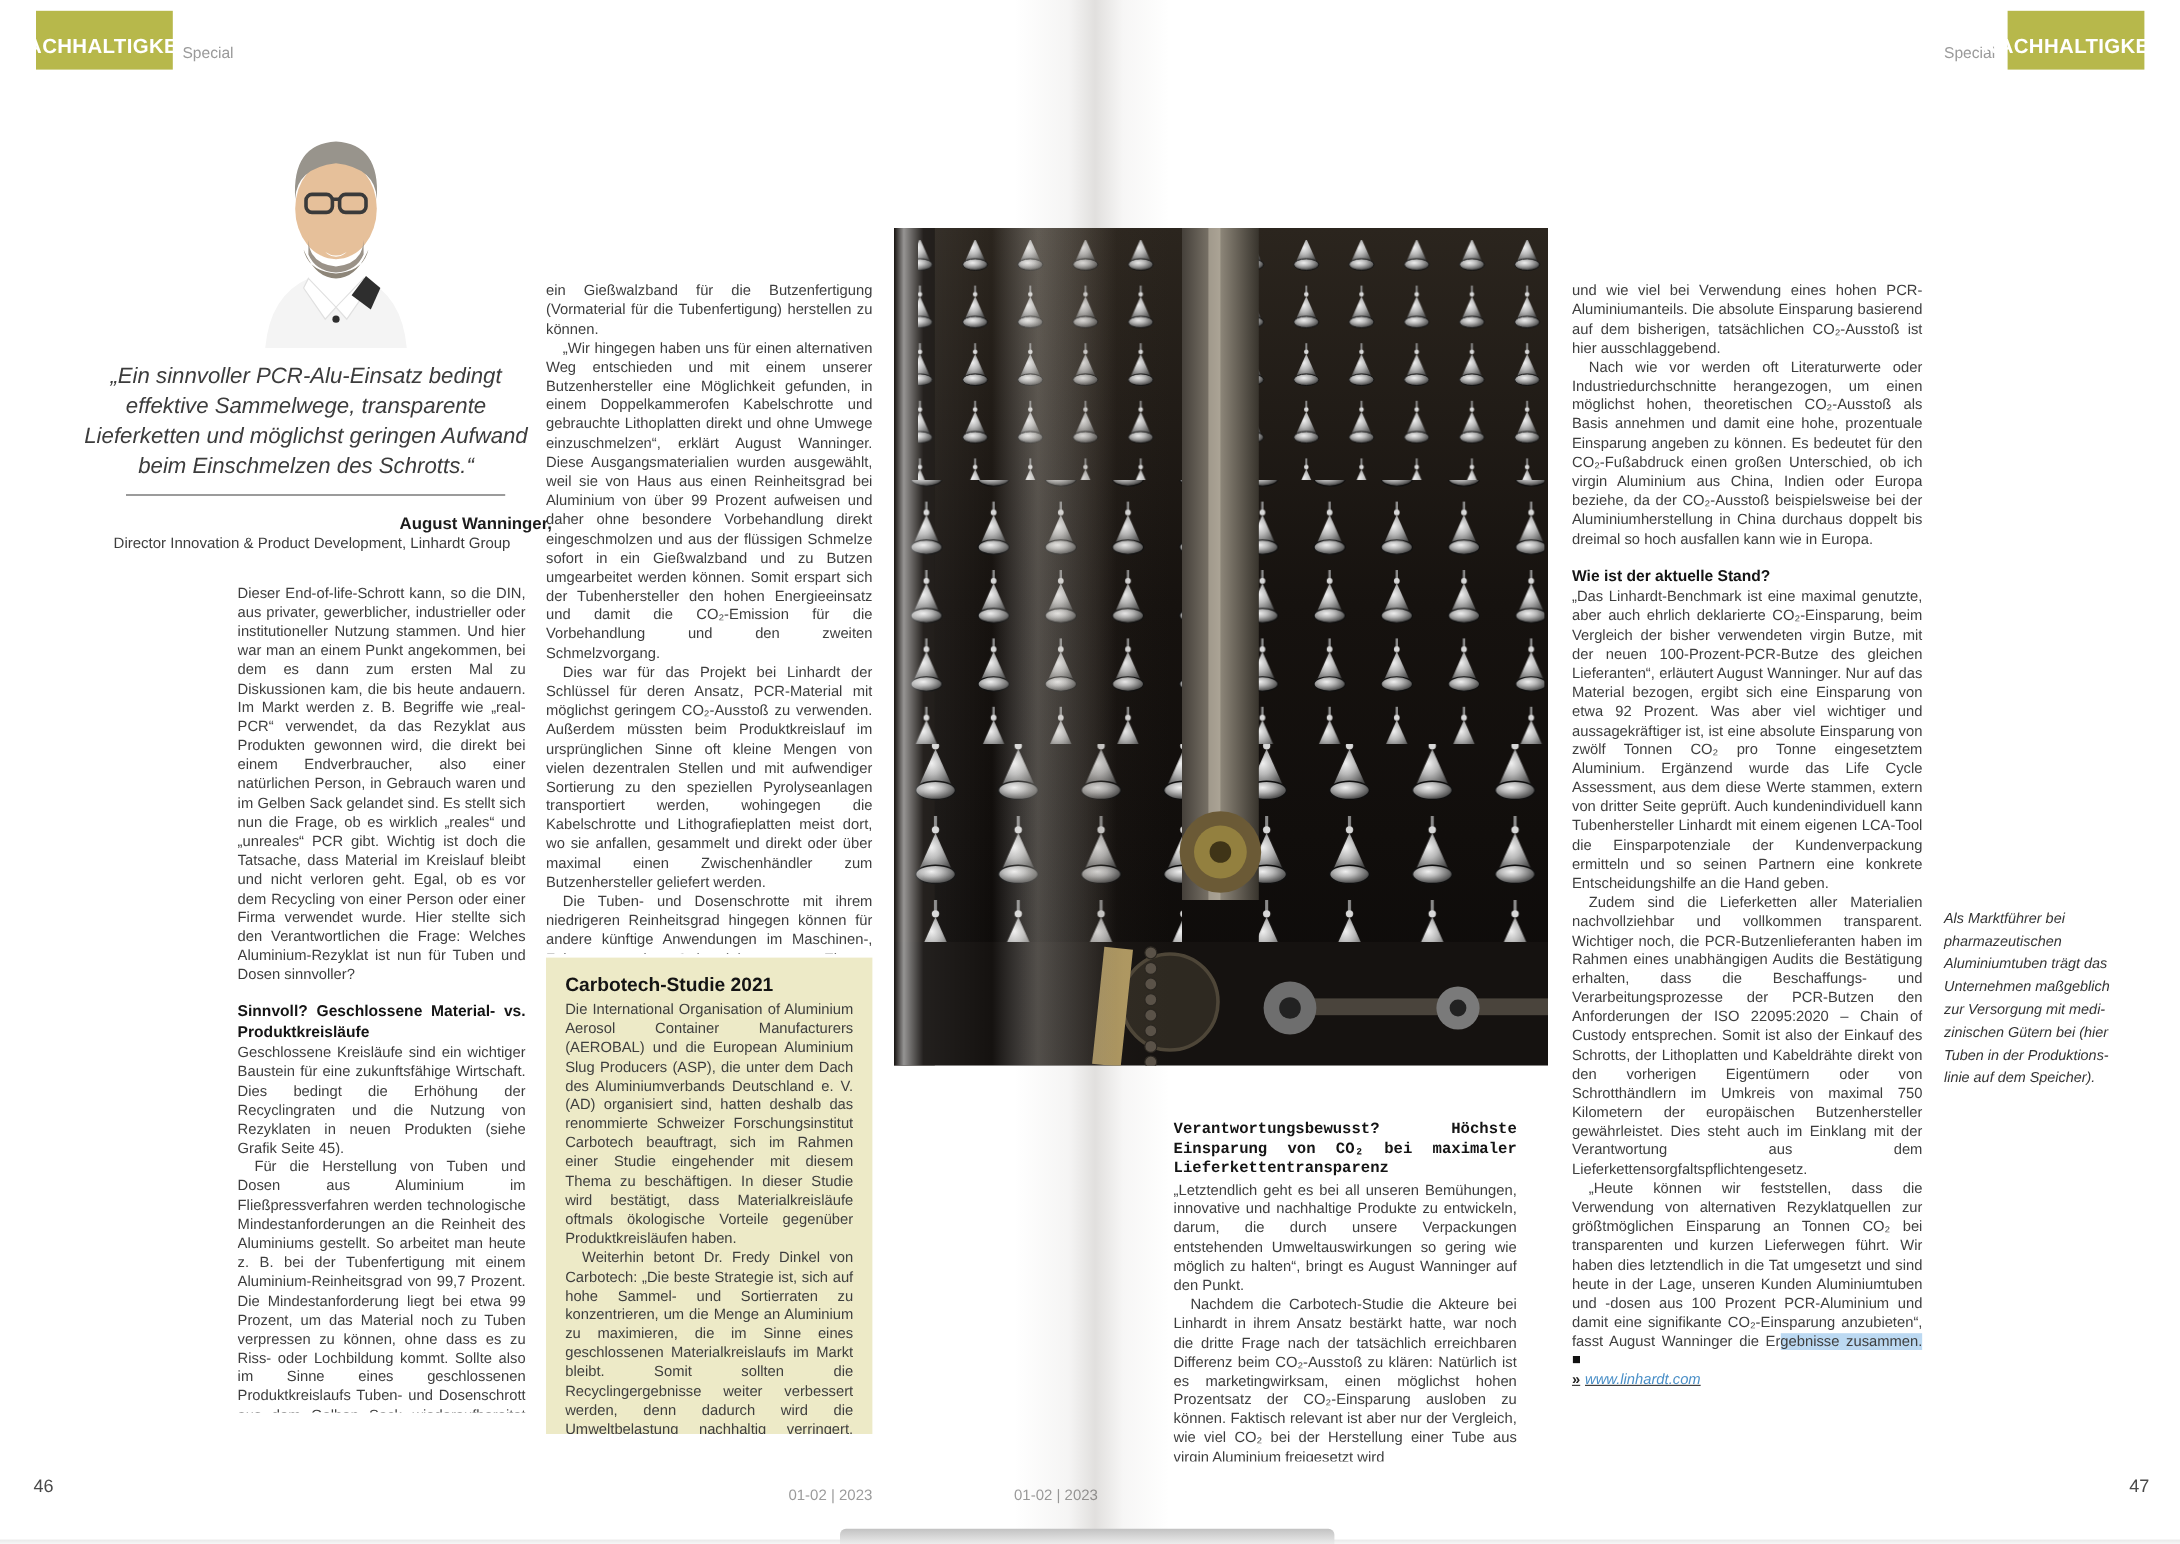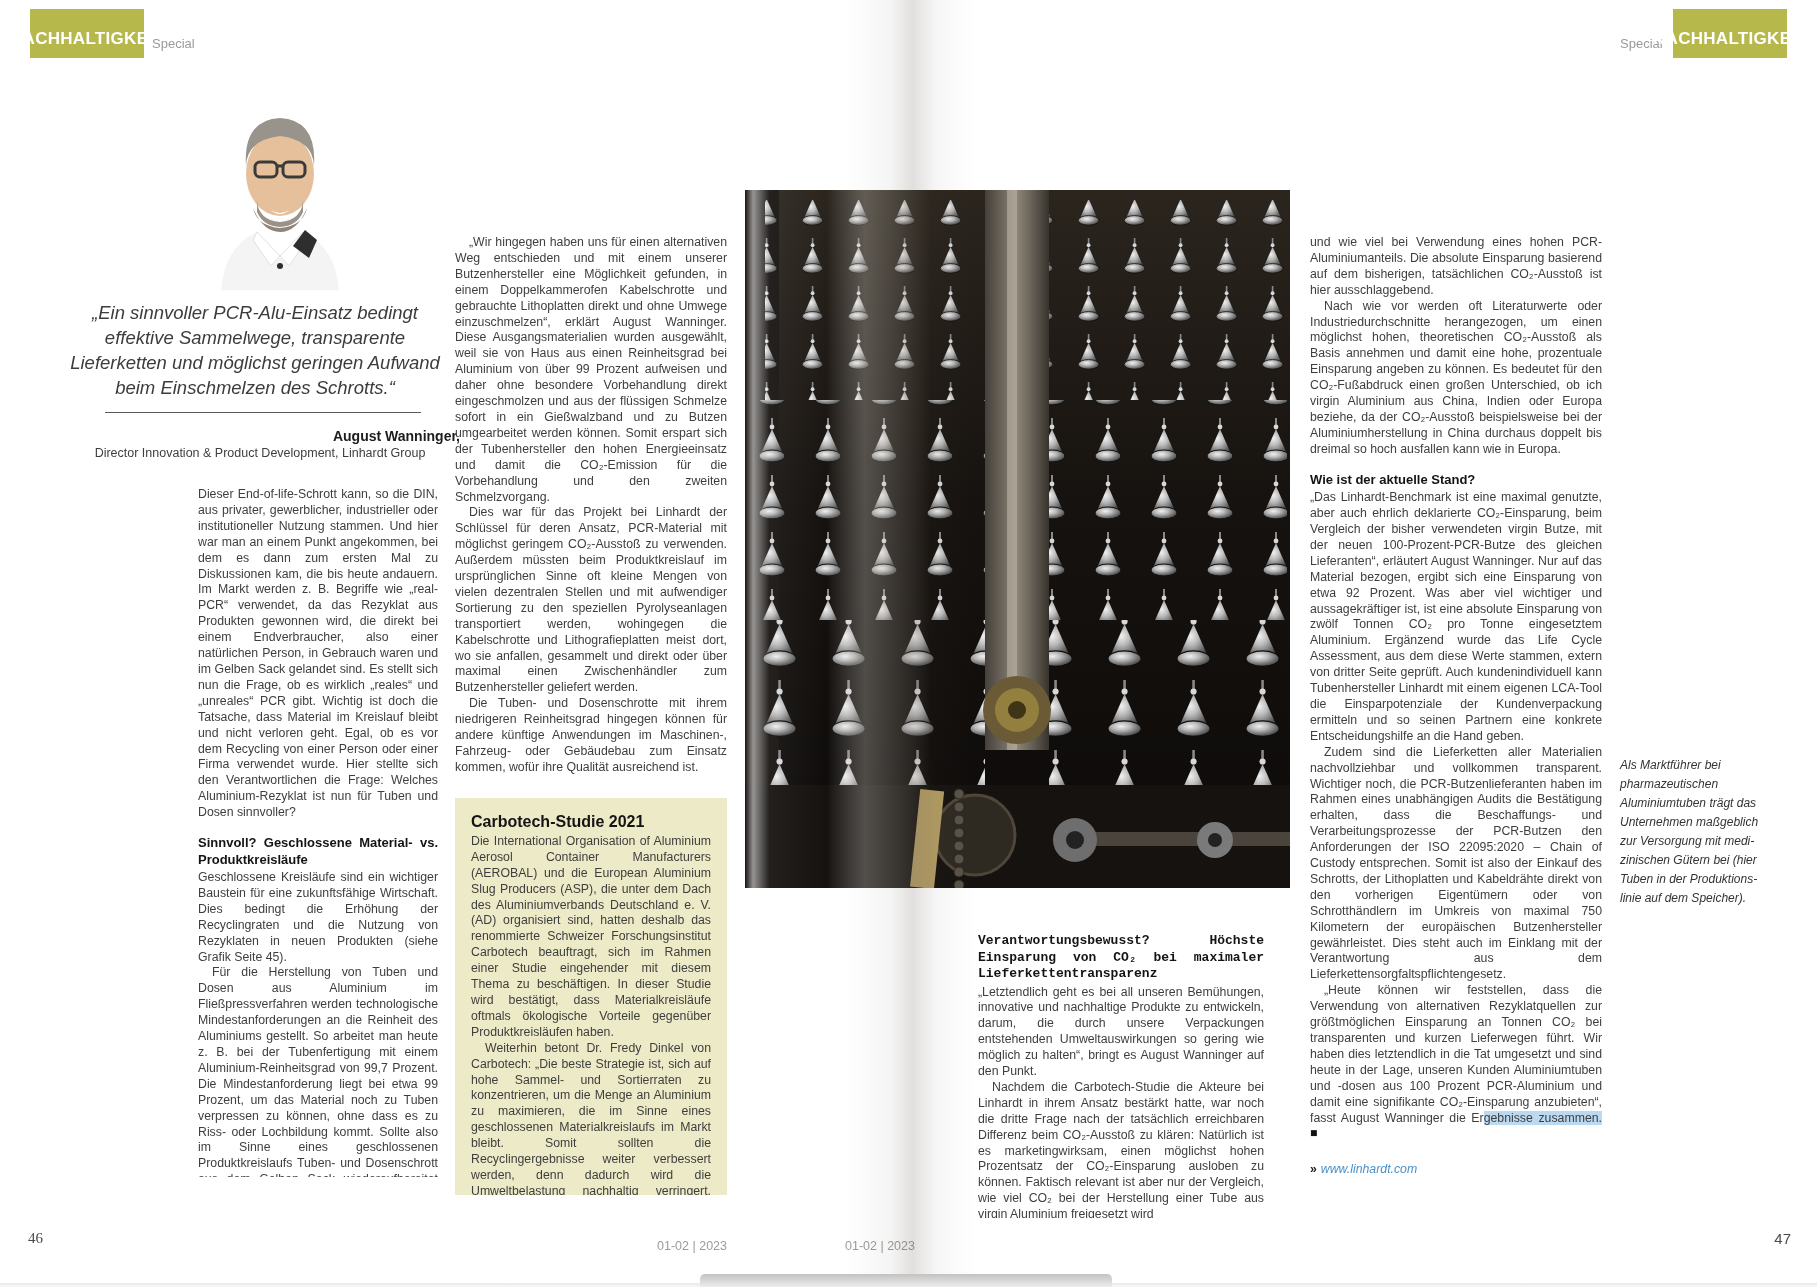--- a/index.html
+++ b/index.html
@@ -36,21 +36,21 @@
     left:455px;top:798px;width:272px;height:397px;background:#edeac7;box-sizing:border-box;
     padding:16px 16px 14px 16px;font-size:12.3px;line-height:15.9px;text-align:justify;overflow:hidden;
   }
   .infobox h3{margin:0 0 4px 0;font-size:16px;color:#141414;}
   .infobox p{margin:0;}
   .infobox p.ind{text-indent:14px;}
   .colA{left:978px;top:933px;width:286px;height:285px;}
   .colB{left:1310px;top:235px;width:292px;height:985px;}
   .hl{background:#bcd9f2;}
   .end-mark{color:#111;}
-  .linkline{margin-top:20px;text-align:left;font-size:12.3px;}
+  .linkline{margin-top:0;text-align:left;font-size:12.3px;text-decoration:underline;}
   .linkline .arrow{color:#222;font-weight:bold;margin-right:4px;}
   .linkline a{color:#4a8fc7;font-style:italic;text-decoration:none;}
   
   .margin-note{
     left:1620px;top:756px;width:152px;font-style:italic;font-size:12px;line-height:19px;color:#333;
     text-align:left;
   }
   
   .pageno{top:1230px;font-size:15px;color:#4a4a4a;}
   .issue{top:1239px;font-size:12.5px;color:#9b9b9b;}
@@ -106,20 +106,21 @@
 <div class="abs author-role">Director Innovation &amp; Product Development, Linhardt Group</div>
 
 <div class="abs col col1">
   <p>Dieser End-of-life-Schrott kann, so die DIN, aus privater, gewerblicher, industrieller oder institutioneller Nutzung stammen. Und hier war man an einem Punkt angekommen, bei dem es dann zum ersten Mal zu Diskussionen kam, die bis heute andauern. Im Markt werden z. B. Begriffe wie „real-PCR“ verwendet, da das Rezyklat aus Produkten gewonnen wird, die direkt bei einem Endverbraucher, also einer natürlichen Person, in Gebrauch waren und im Gelben Sack gelandet sind. Es stellt sich nun die Frage, ob es wirklich „reales“ und „unreales“ PCR gibt. Wichtig ist doch die Tatsache, dass Material im Kreislauf bleibt und nicht verloren geht. Egal, ob es vor dem Recycling von einer Person oder einer Firma verwendet wurde. Hier stellte sich den Verantwortlichen die Frage: Welches Aluminium-Rezyklat ist nun für Tuben und Dosen sinnvoller?</p>
   <h3>Sinnvoll? Geschlossene Material- vs. Produktkreisläufe</h3>
   <p>Geschlossene Kreisläufe sind ein wichtiger Baustein für eine zukunftsfähige Wirtschaft. Dies bedingt die Erhöhung der Recyclingraten und die Nutzung von Rezyklaten in neuen Produkten (siehe Grafik Seite 45).</p>
   <p class="ind">Für die Herstellung von Tuben und Dosen aus Aluminium im Fließpressverfahren werden technologische Mindestanforderungen an die Reinheit des Aluminiums gestellt. So arbeitet man heute z. B. bei der Tubenfertigung mit einem Aluminium-Reinheitsgrad von 99,7 Prozent. Die Mindestanforderung liegt bei etwa 99 Prozent, um das Material noch zu Tuben verpressen zu können, ohne dass es zu Riss- oder Lochbildung kommt. Sollte also im Sinne eines geschlossenen Produktkreislaufs Tuben- und Dosenschrott aus dem Gelben Sack wiederaufbereitet werden, gäbe es das Problem, dass hier ohne zusätzliche Aufbereitung, z. B. im energieintensiven Pyrolyseverfahren, nicht der geforderte Reinheitsgrad erreicht werden kann. Nach dieser zumeist aufwendigen Aufbereitung und dem ersten Einschmelzen folgt beim Butzenhersteller ein weiteres Einschmelzen, um aus der flüssigen Schmelze dann</p>
 </div>
 
 <div class="abs col col2">
+  <p>ein Gießwalzband für die Butzenfertigung (Vormaterial für die Tubenfertigung) herstellen zu können.</p>
   <p class="ind">„Wir hingegen haben uns für einen alternativen Weg entschieden und mit einem unserer Butzenhersteller eine Möglichkeit gefunden, in einem Doppelkammerofen Kabelschrotte und gebrauchte Lithoplatten direkt und ohne Umwege einzuschmelzen“, erklärt August Wanninger. Diese Ausgangsmaterialien wurden ausgewählt, weil sie von Haus aus einen Reinheitsgrad bei Aluminium von über 99 Prozent aufweisen und daher ohne besondere Vorbehandlung direkt eingeschmolzen und aus der flüssigen Schmelze sofort in ein Gießwalzband und zu Butzen umgearbeitet werden können. Somit erspart sich der Tubenhersteller den hohen Energieeinsatz und damit die CO₂-Emission für die Vorbehandlung und den zweiten Schmelzvorgang.</p>
   <p class="ind">Dies war für das Projekt bei Linhardt der Schlüssel für deren Ansatz, PCR-Material mit möglichst geringem CO₂-Ausstoß zu verwenden. Außerdem müssten beim Produktkreislauf im ursprünglichen Sinne oft kleine Mengen von vielen dezentralen Stellen und mit aufwendiger Sortierung zu den speziellen Pyrolyseanlagen transportiert werden, wohingegen die Kabelschrotte und Lithografieplatten meist dort, wo sie anfallen, gesammelt und direkt oder über maximal einen Zwischenhändler zum Butzenhersteller geliefert werden.</p>
   <p class="ind">Die Tuben- und Dosenschrotte mit ihrem niedrigeren Reinheitsgrad hingegen können für andere künftige Anwendungen im Maschinen-, Fahrzeug- oder Gebäudebau zum Einsatz kommen, wofür ihre Qualität ausreichend ist.</p>
 </div>
 
 <div class="abs infobox">
   <h3>Carbotech-Studie 2021</h3>
   <p>Die International Organisation of Aluminium Aerosol Container Manufacturers (AEROBAL) und die European Aluminium Slug Producers (ASP), die unter dem Dach des Aluminiumverbands Deutschland e. V. (AD) organisiert sind, hatten deshalb das renommierte Schweizer Forschungsinstitut Carbotech beauftragt, sich im Rahmen einer Studie eingehender mit diesem Thema zu beschäftigen. In dieser Studie wird bestätigt, dass Materialkreisläufe oftmals ökologische Vorteile gegenüber Produktkreisläufen haben.</p>
   <p class="ind">Weiterhin betont Dr. Fredy Dinkel von Carbotech: „Die beste Strategie ist, sich auf hohe Sammel- und Sortierraten zu konzentrieren, um die Menge an Aluminium zu maximieren, die im Sinne eines geschlossenen Materialkreislaufs im Markt bleibt. Somit sollten die Recyclingergebnisse weiter verbessert werden, denn dadurch wird die Umweltbelastung nachhaltig verringert, egal, in welche Anwendung das rezyklierte Material fließt.“</p>
 </div>
@@ -226,20 +227,20 @@
   <div>Als Marktführer bei</div>
   <div>pharmazeutischen</div>
   <div>Aluminiumtuben trägt das</div>
   <div>Unternehmen maßgeblich</div>
   <div>zur Versorgung mit medi-</div>
   <div>zinischen Gütern bei (hier</div>
   <div>Tuben in der Produktions-</div>
   <div>linie auf dem Speicher).</div>
 </div>
 
-<div class="abs pageno" style="left:28px;font-family:Liberation Serif, serif;">46</div>
+<div class="abs pageno" style="left:28px;">46</div>
 <div class="abs issue" style="left:600px;width:127px;text-align:right;">01-02 | 2023</div>
 <div class="abs issue" style="left:845px;">01-02 | 2023</div>
 <div class="abs pageno" style="right:26px;">47</div>
 
 <div class="abs gutter"></div>
 <div class="abs bottom-line"></div>
 <div class="abs bottom-edge"></div>
 
 </body></html>

